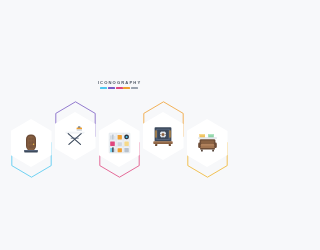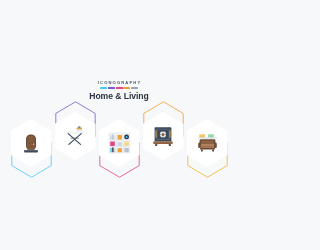--- a/index.html
+++ b/index.html
@@ -119,21 +119,20 @@
   <div class="brand-kicker" style="color: rgb(75, 85, 99);">ICONOGRAPHY</div>
 
   <div class="brand-rule">
     <i style="background: rgb(77, 200, 240);"></i>
     <i style="background: rgb(122, 92, 196);"></i>
     <i style="background: rgb(224, 70, 127);"></i>
     <i style="background: rgb(240, 160, 48);"></i>
     <i style="background: rgb(154, 163, 175);"></i>
   </div>
 
-  <div class="brand-title" style="color: rgb(43, 52, 64);">Home &amp; Living</div>
 </div>
 
 <div class="hex-row">
 
   <div class="hex-cell down">
     <div class="hex-accent lower">
       <svg viewBox="0 0 41 48">
         <polygon points="20.5,0.8 40.2,12.4 40.2,35.6 20.5,47.2 0.8,35.6 0.8,12.4" fill="none" stroke="#4dc8f0" stroke-width="0.8"></polygon>
       </svg>
     </div>

